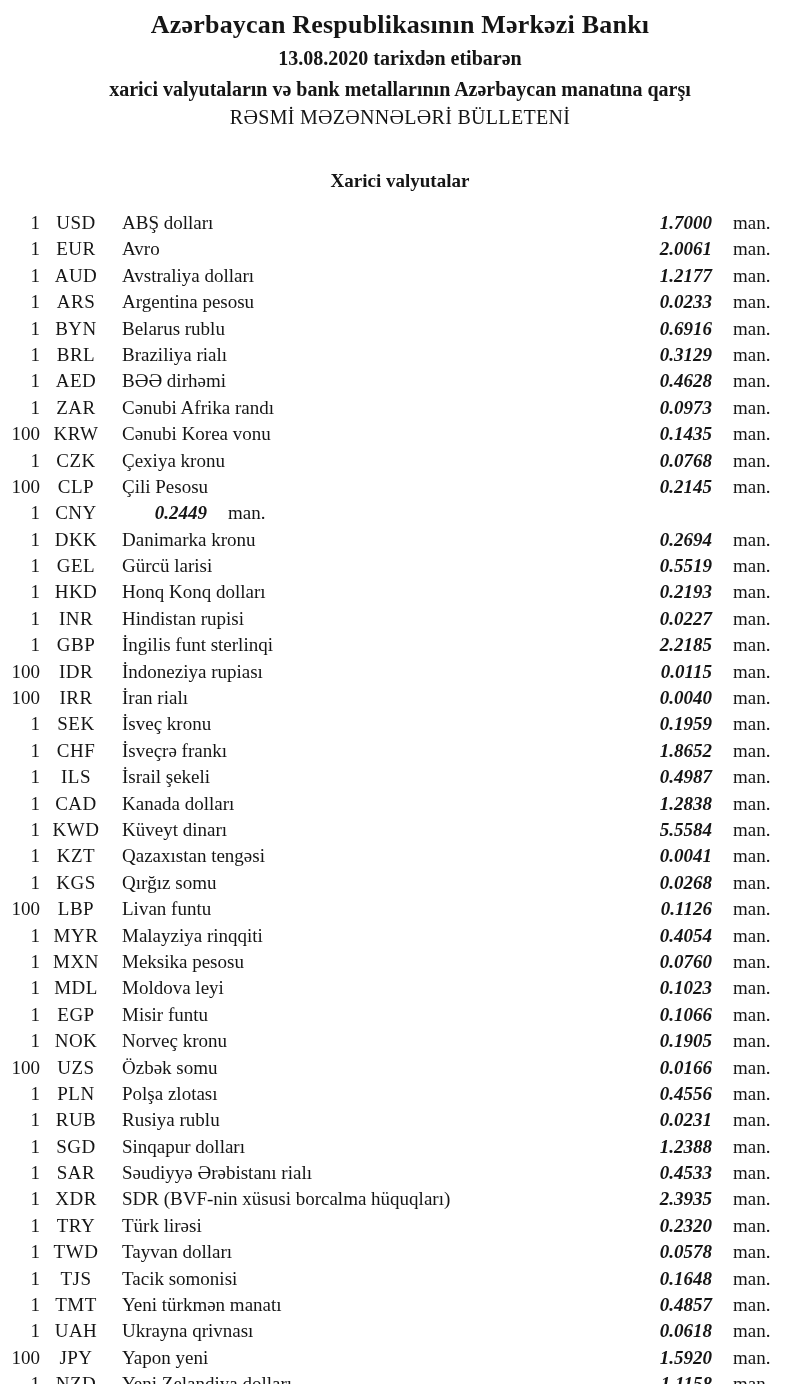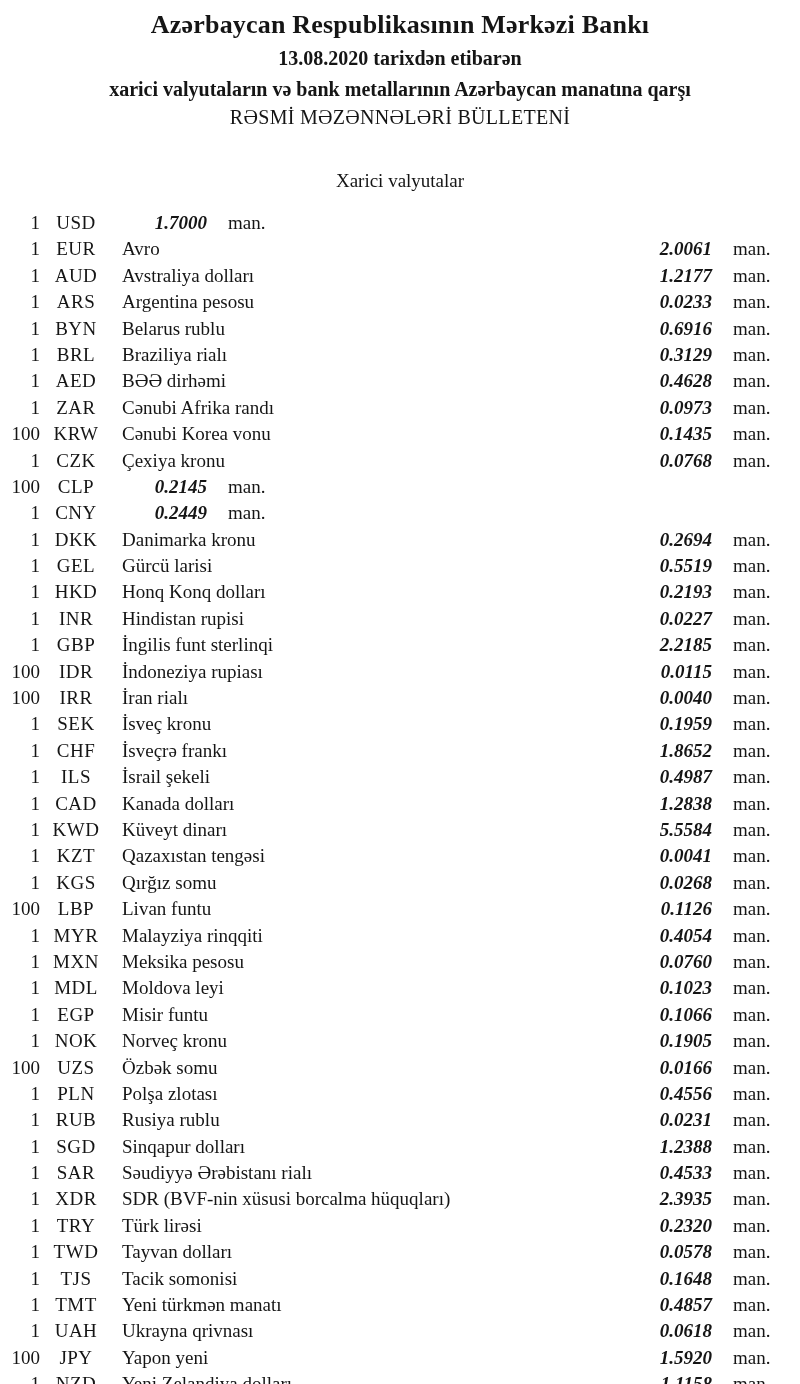--- a/index.html
+++ b/index.html
@@ -44,21 +44,21 @@
   }
   .bulletin-title {
     font-size: 20px;
     font-weight: normal;
     line-height: 27px;
     margin: 0;
     letter-spacing: 0.3px;
   }
   .section-title {
     font-size: 19px;
-    font-weight: normal;
+    font-weight: bold;
     text-align: center;
     line-height: 26px;
     margin: 37px 0 0 0;
   }
   .rates-table {
     margin-top: 8px;
   }
   .row {
     display: flex;
     align-items: baseline;
@@ -111,20 +111,21 @@
     <p class="subtitle-line">xarici valyutaların və bank metallarının Azərbaycan manatına qarşı</p>
     <p class="bulletin-title">RƏSMİ MƏZƏNNƏLƏRİ BÜLLETENİ</p>
   </div>
 
   <h2 class="section-title">Xarici valyutalar</h2>
 
   <div class="rates-table">
     <div class="row">
       <span class="qty">1</span>
       <span class="code">USD</span>
+      <span class="name">ABŞ dolları</span>
       <span class="rate">1.7000</span>
       <span class="unit">man.</span>
     </div>
 
     <div class="row">
       <span class="qty">1</span>
       <span class="code">EUR</span>
       <span class="name">Avro</span>
       <span class="rate">2.0061</span>
       <span class="unit">man.</span>
@@ -190,20 +191,21 @@
       <span class="qty">1</span>
       <span class="code">CZK</span>
       <span class="name">Çexiya kronu</span>
       <span class="rate">0.0768</span>
       <span class="unit">man.</span>
     </div>
 
     <div class="row">
       <span class="qty">100</span>
       <span class="code">CLP</span>
+      <span class="name">Çili Pesosu</span>
       <span class="rate">0.2145</span>
       <span class="unit">man.</span>
     </div>
 
     <div class="row">
       <span class="qty">1</span>
       <span class="code">CNY</span>
       <span class="rate">0.2449</span>
       <span class="unit">man.</span>
     </div>

